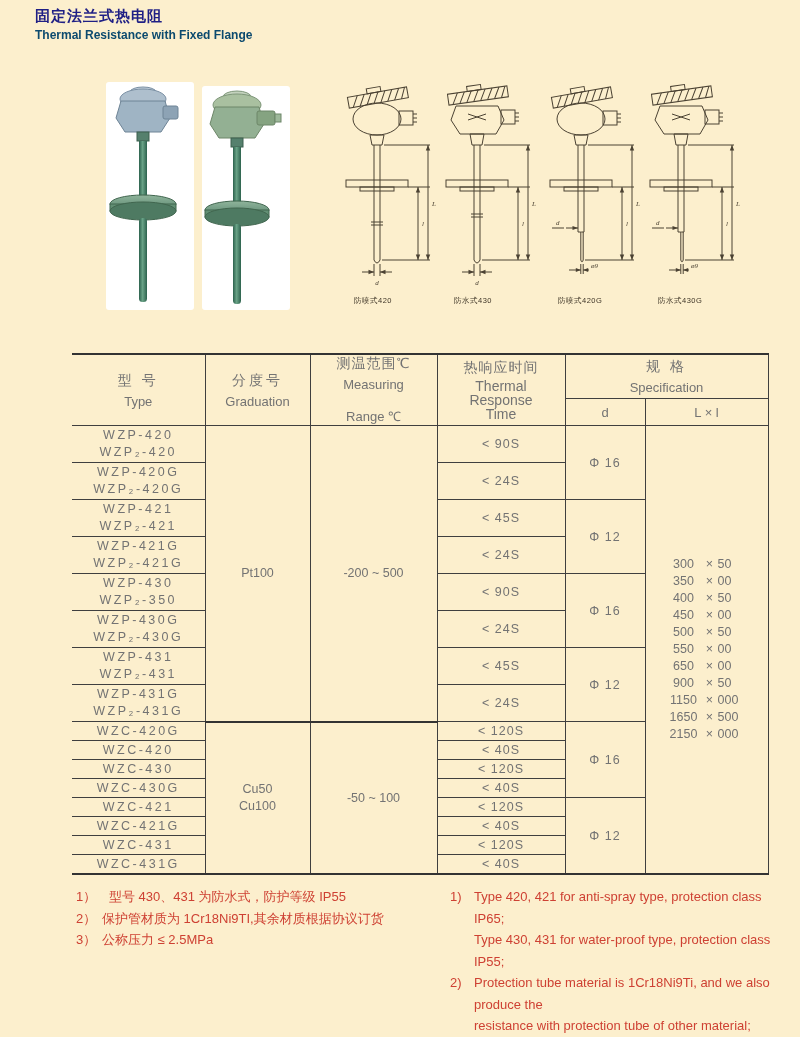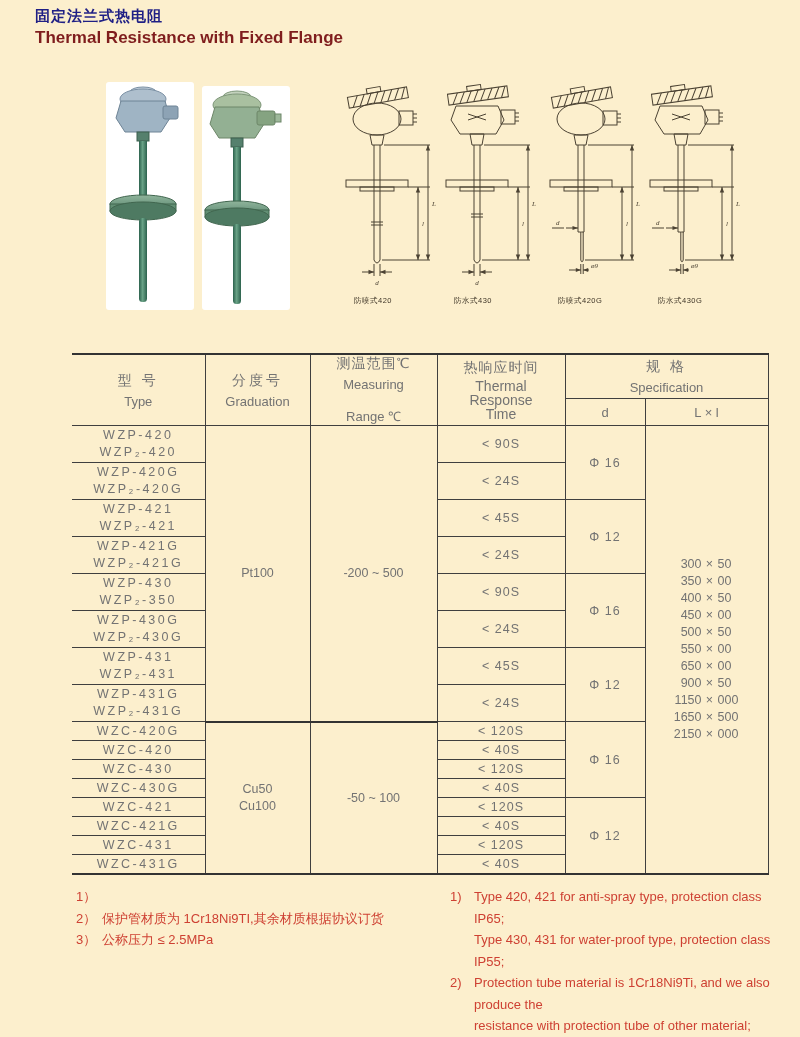--- a/index.html
+++ b/index.html
@@ -9,21 +9,21 @@
     font-family:"Liberation Sans", sans-serif;
     overflow:hidden;
   }
   
   .title-zh{
     position:absolute; left:35px; top:7px;
     font-size:15px; font-weight:bold; color:#1f1f85; letter-spacing:1px;
   }
   .title-en{
     position:absolute; left:35px; top:28px;
-    font-size:17px; font-weight:bold; color:#7f1d1d;
+    font-size:12px; font-weight:bold; color:#0c4a6e;
   }
   
   .photo{position:absolute;}
   
   .draw-wrap{position:absolute; top:84px; width:100px;}
   .draw-wrap .dcap{
     margin-top:2px; padding-left:16px;
     font-size:7.5px; color:#3d3426; letter-spacing:0.5px;
     white-space:nowrap;
   }
@@ -50,21 +50,21 @@
   th.range-h .en{line-height:16px;}
   tr.rp td{height:36px; font-size:12.5px;}
   tr.rc td{height:18px; font-size:12.5px; line-height:18px;}
   td.type{letter-spacing:2.5px;}
   td.type div{line-height:17px;}
   td.resp{letter-spacing:1px;}
   td.grad div{line-height:17px; font-size:12.5px;}
   td.dcol{font-size:12.5px; letter-spacing:1px;}
   td.lxl{vertical-align:middle;}
   .lxl-line{display:flex; justify-content:center; line-height:17px; font-size:12.5px;}
-  .lxl-line .la{width:36px; text-align:right;}
+  .lxl-line .la{width:36px; }
   .lxl-line .lx{width:16px; text-align:center;}
   .lxl-line .lb{width:30px; text-align:left;}
   
   .notes{position:absolute; top:886px; font-size:13px; color:#ce4133; line-height:21.5px;}
   .notes-zh{left:76px; width:372px;}
   .notes-en{left:450px; width:345px;}
   .note{display:flex;}
   .note .num{flex:0 0 26px;}
   .notes-en .note .num{flex:0 0 24px;}
   .note .lines{flex:1;}
@@ -485,20 +485,21 @@
         <td class="resp bb2">&lt; 40S</td>
       </tr>
     </tbody>
   </table>
   </div>
 
   <div class="notes notes-zh">
     <div class="note">
       <span class="num">1）</span>
       <div class="lines">
+        <div style="padding-left:7px">型号 430、431 为防水式，防护等级 IP55</div>
       </div>
     </div>
     <div class="note">
       <span class="num">2）</span>
       <div class="lines">
           <div>保护管材质为 1Cr18Ni9TI,其余材质根据协议订货</div>
         </div>
     </div>
     <div class="note">
       <span class="num">3）</span>

